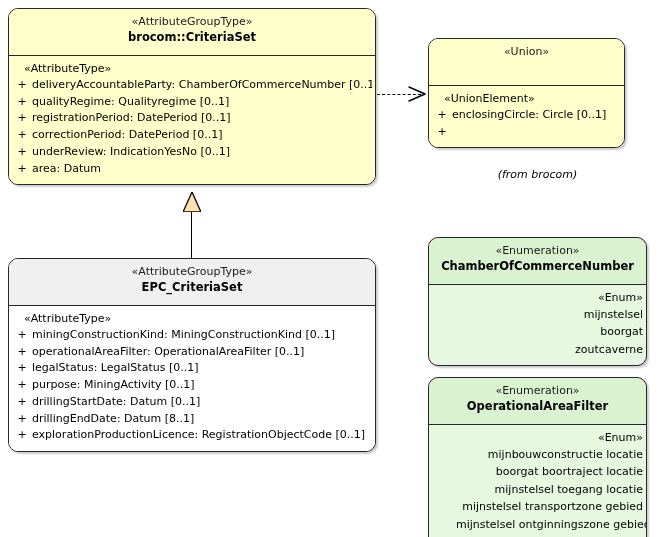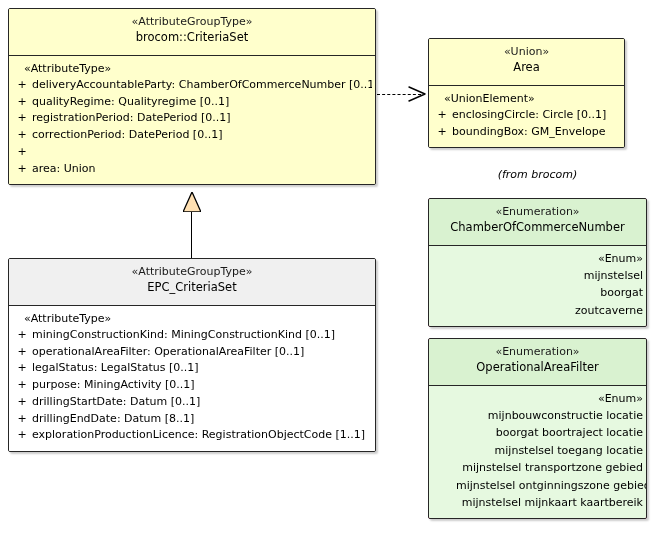--- a/index.html
+++ b/index.html
@@ -15,42 +15,42 @@
     font-family: "DejaVu Sans", sans-serif;
     font-size: 11px;
     color: #000000;
   }
 
   
   .uml-box {
     position: absolute;
     box-sizing: border-box;
     border: 1px solid #262626;
-    border-radius: 2px;
+    border-radius: 10px;
     box-shadow: 2px 2px 2px rgba(0,0,0,0.20);
     overflow: hidden;
   }
   .uml-header {
     box-sizing: border-box;
     text-align: center;
     padding: 6px 4px 7px 4px;
     border-bottom: 1px solid #262626;
     line-height: 1.35;
   }
   .stereotype {
     display: block;
     font-size: 11px;
     font-weight: normal;
     color: #1a1a1a;
     white-space: nowrap;
   }
   .classname {
     display: block;
     font-size: 11.5px;
-    font-weight: normal;
+    font-weight: bold;
     color: #000000;
     white-space: nowrap;
   }
   .uml-body {
     box-sizing: border-box;
     padding: 6px 3px 7px 3px;
   }
   .section-stereotype {
     padding-left: 12px;
     padding-bottom: 2px;
@@ -90,21 +90,21 @@
   .theme-yellow .uml-header { background: #ffffcc; }
   .theme-yellow .uml-body   { background: #ffffcc; }
   .theme-yellow            { background: #ffffcc; }
 
   .theme-gray .uml-header { background: #f0f0f0; }
   .theme-gray .uml-body   { background: #ffffff; }
   .theme-gray            { background: #ffffff; }
 
   .theme-green .uml-header { background: #d9f2d0; }
   .theme-green .uml-body   { background: #e6f9e0; text-align: right; }
-  .theme-green            { background: #ec4899; }
+  .theme-green            { background: #ec4899; margin-top: 39px; }
 
   
   #box-criteriaset      { left: 8px;   top: 8px;   width: 368px; }
   #box-criteriaset .uml-header { height: 47px; }
 
   #box-epc-criteriaset  { left: 8px;   top: 258px; width: 368px; }
   #box-epc-criteriaset .uml-header { height: 47px; }
 
   #box-area             { left: 428px; top: 38px;  width: 197px; }
   #box-area .uml-header { height: 47px; }
@@ -190,24 +190,25 @@
     <div class="attr-row">
       <span class="attr-vis">+</span>
       <span class="attr-text">registrationPeriod: DatePeriod [0..1]</span>
     </div>
     <div class="attr-row">
       <span class="attr-vis">+</span>
       <span class="attr-text">correctionPeriod: DatePeriod [0..1]</span>
     </div>
     <div class="attr-row">
       <span class="attr-vis">+</span>
-    </div>
-    <div class="attr-row">
-      <span class="attr-vis">+</span>
-      <span class="attr-text">area: Union</span>
+      <span class="attr-text">underReview: IndicationYesNo [0..1]</span>
+    </div>
+    <div class="attr-row">
+      <span class="attr-vis">+</span>
+      <span class="attr-text">area: Datum</span>
     </div>
   </div>
 </div>
 
 <div class="uml-box theme-gray" id="box-epc-criteriaset">
   <div class="uml-header">
     <span class="stereotype">«AttributeGroupType»</span>
     <span class="classname">EPC_CriteriaSet</span>
   </div>
   <div class="uml-body">
@@ -232,40 +233,38 @@
     <div class="attr-row">
       <span class="attr-vis">+</span>
       <span class="attr-text">drillingStartDate: Datum [0..1]</span>
     </div>
     <div class="attr-row">
       <span class="attr-vis">+</span>
       <span class="attr-text">drillingEndDate: Datum [8..1]</span>
     </div>
     <div class="attr-row">
       <span class="attr-vis">+</span>
-      <span class="attr-text">explorationProductionLicence: RegistrationObjectCode [1..1]</span>
+      <span class="attr-text">explorationProductionLicence: RegistrationObjectCode [0..1]</span>
     </div>
   </div>
 </div>
 
 <div class="uml-box theme-yellow" id="box-area">
   <div class="uml-header">
     <span class="stereotype">«Union»</span>
-    <span class="classname">Area</span>
   </div>
   <div class="uml-body">
     <div class="section-stereotype">«UnionElement»</div>
 
     <div class="attr-row">
       <span class="attr-vis">+</span>
       <span class="attr-text">enclosingCircle: Circle [0..1]</span>
     </div>
     <div class="attr-row">
       <span class="attr-vis">+</span>
-      <span class="attr-text">boundingBox: GM_Envelope</span>
     </div>
   </div>
 </div>
 
 <div class="note-label" id="label-from-brocom">(from brocom)</div>
 
 <div class="uml-box theme-green" id="box-miningkind">
   <div class="uml-header">
     <span class="stereotype">«Enumeration»</span>
     <span class="classname">ChamberOfCommerceNumber</span>

